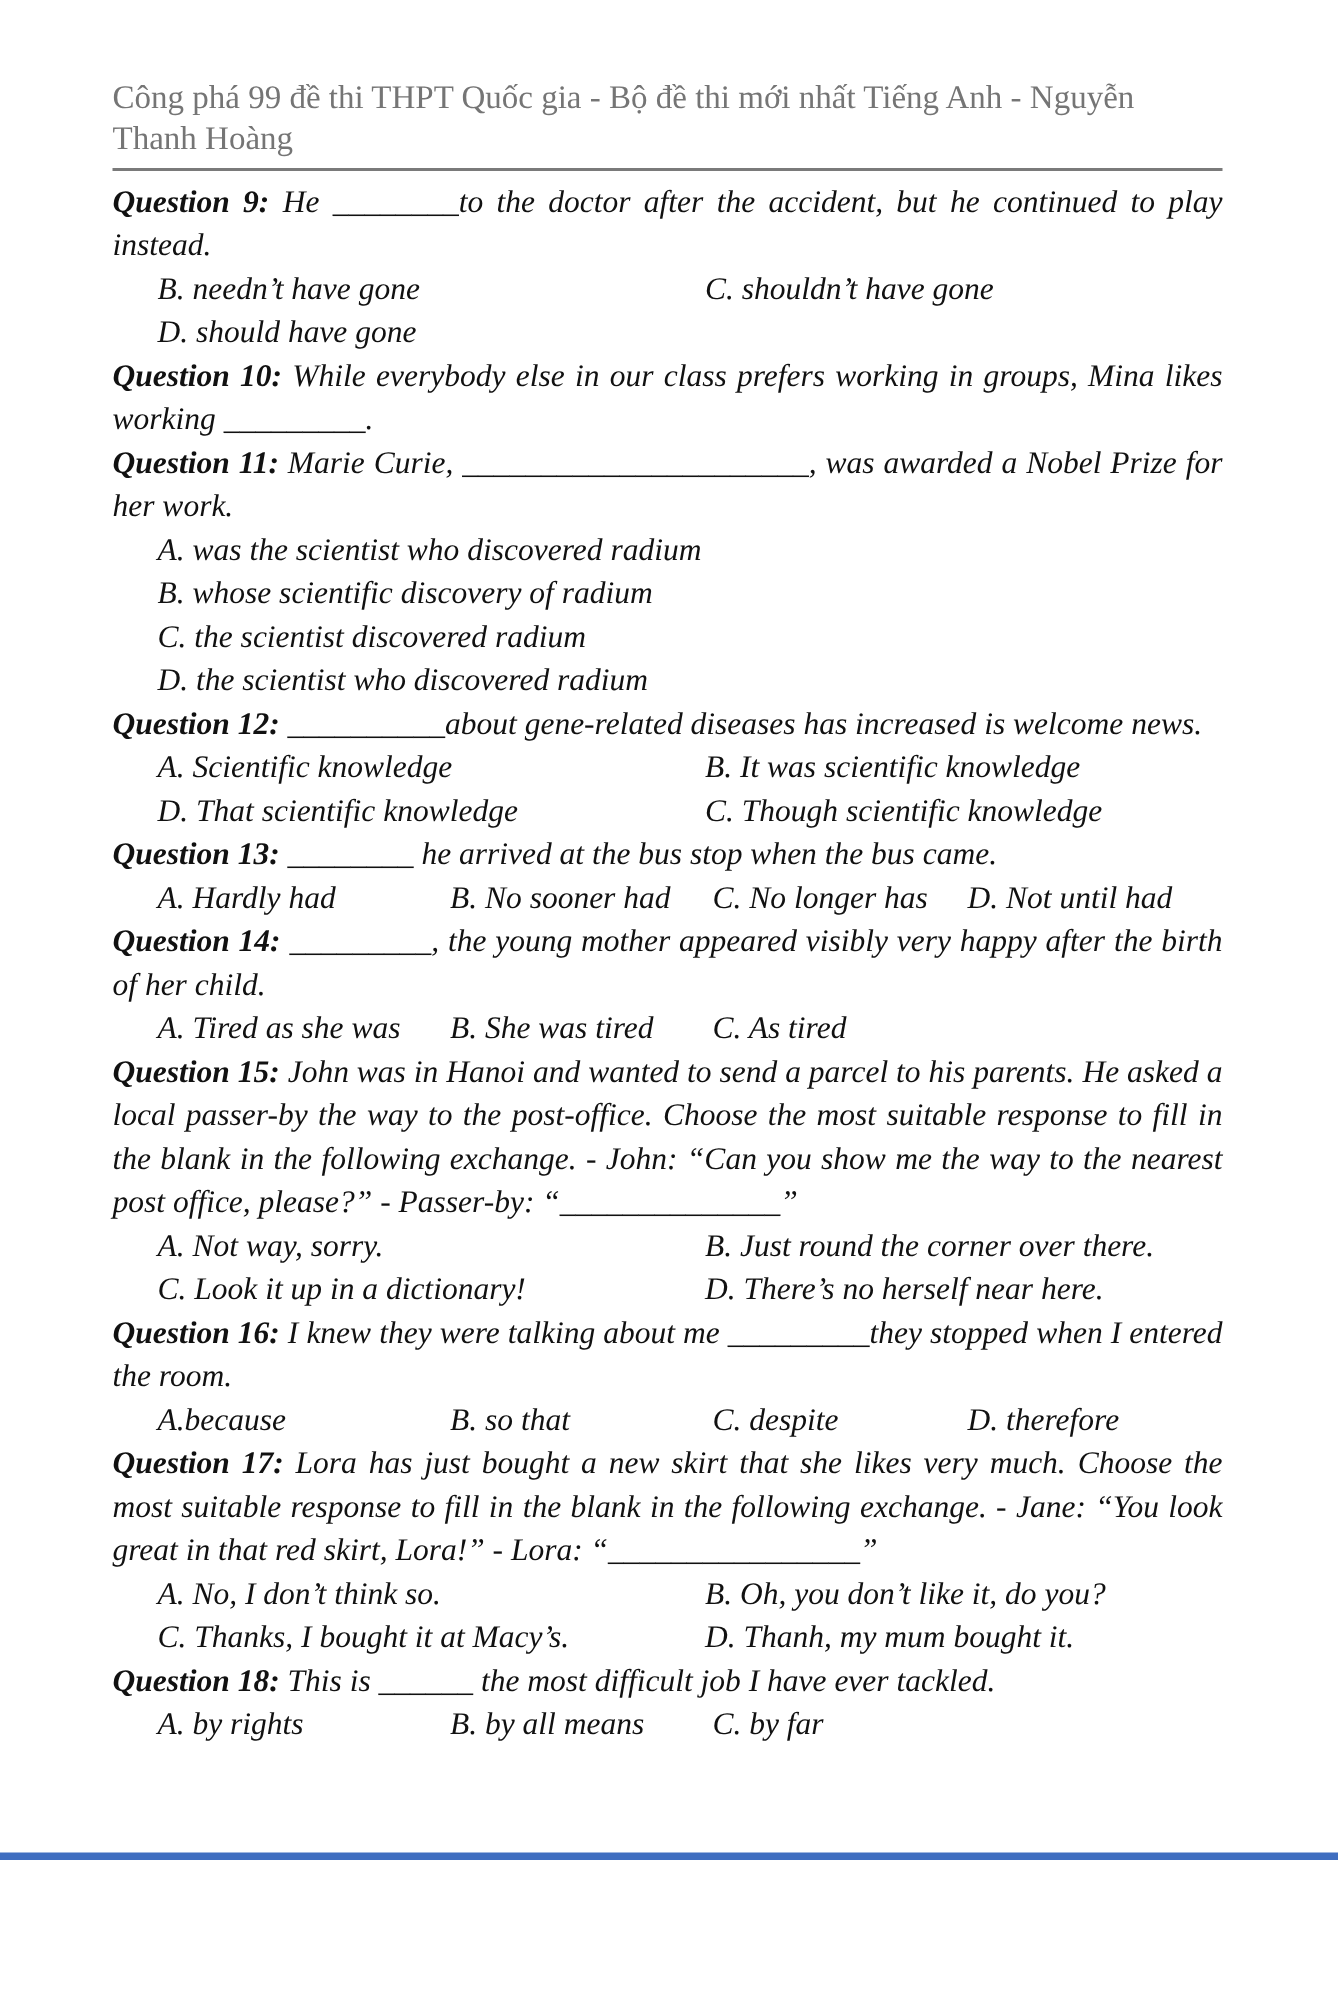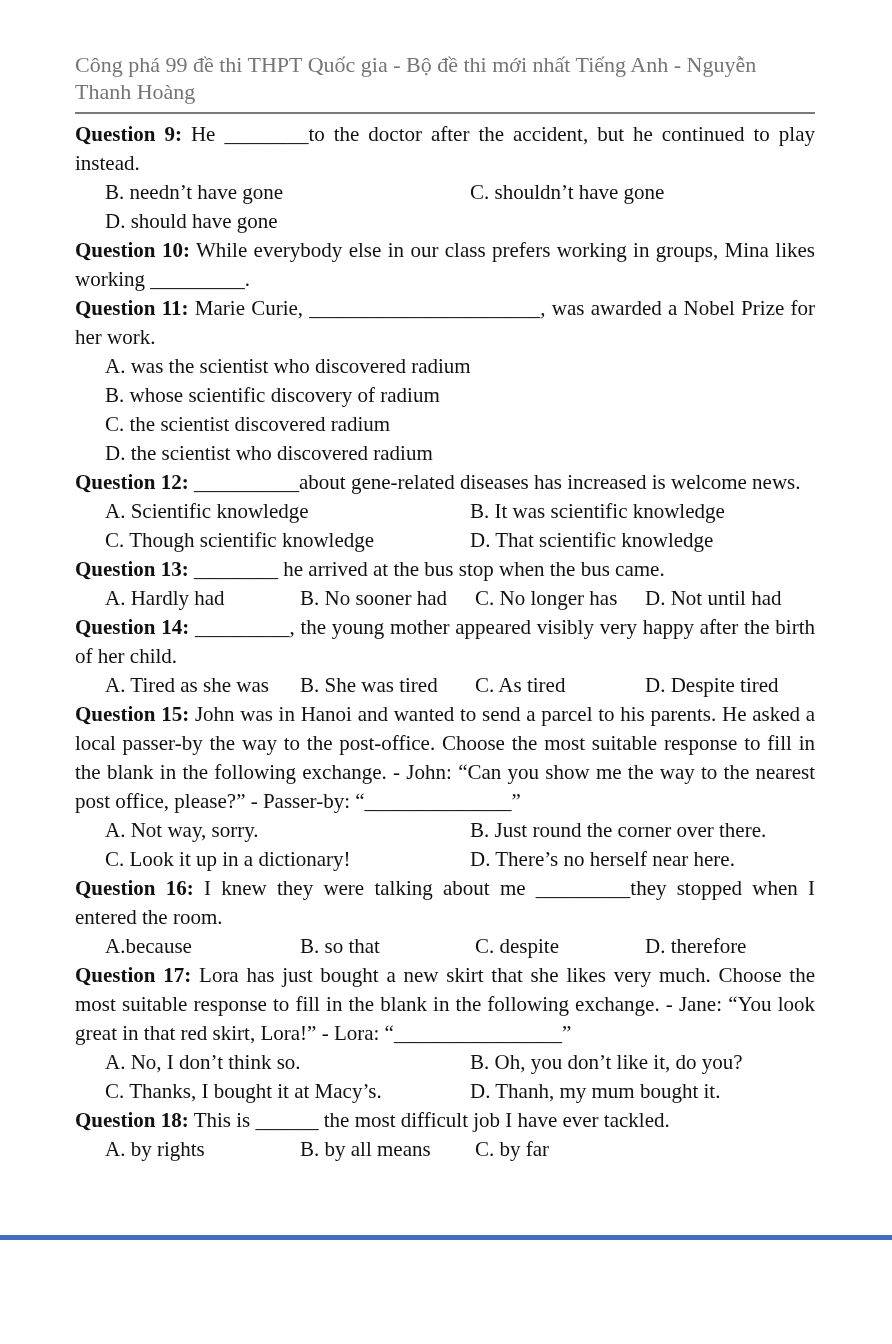--- a/index.html
+++ b/index.html
@@ -7,21 +7,21 @@
     position:relative; width:892px; height:1240px; background:#ffffff;
     font-family:"Liberation Serif", serif; font-size:21px; line-height:29px;
     color:#111111; overflow:hidden;
   }
   .content { padding:0 77px 0 75px; }
   .header-title {
     padding-top:51px; font-size:22px; line-height:27px;
     color:#757575;
   }
   .header-rule { border-bottom:2px solid #7a7a7a; margin-top:7px; margin-bottom:6px; }
-  .question { margin:0; }
+  .question { margin:0;font-style:italic; }
   .q-text { margin:0; text-align:justify; }
   .q-label { font-weight:bold; }
   .options { padding-left:30px; }
   .options.pairs { display:grid; grid-template-columns:365px auto; }
   .options.row4  { display:grid; grid-template-columns:195px 175px 170px auto; }
   .options.stack .opt { display:block; }
   .opt { white-space:nowrap; }
   .page-number {
     position:absolute; left:75px; top:1245px;
     color:#8a8a8a; font-size:22px; line-height:29px;
@@ -61,42 +61,41 @@
             <span class="opt">C. the scientist discovered radium</span>
             <span class="opt">D. the scientist who discovered radium</span>
           </div>
   </div>
 
   <div class="question">
     <p class="q-text"><b class="q-label">Question 12:</b><span class="q-body"> __________about gene-related diseases has increased is welcome news.</span></p>
     <div class="options pairs">
             <span class="opt">A. Scientific knowledge</span>
             <span class="opt">B. It was scientific knowledge</span>
+            <span class="opt">D. That scientific knowledge</span>
             <span class="opt">C. Though scientific knowledge</span>
-            <span class="opt">D. That scientific knowledge</span>
           </div>
   </div>
 
   <div class="question">
     <p class="q-text"><b class="q-label">Question 13:</b><span class="q-body"> ________ he arrived at the bus stop when the bus came.</span></p>
     <div class="options row4">
             <span class="opt">A. Hardly had</span>
             <span class="opt">B. No sooner had</span>
             <span class="opt">C. No longer has</span>
             <span class="opt">D. Not until had</span>
           </div>
   </div>
 
   <div class="question">
     <p class="q-text"><b class="q-label">Question 14:</b><span class="q-body"> _________, the young mother appeared visibly very happy after the birth of her child.</span></p>
     <div class="options row4">
             <span class="opt">A. Tired as she was</span>
             <span class="opt">B. She was tired</span>
             <span class="opt">C. As tired</span>
-            <span class="opt">D. Despite tired</span>
           </div>
   </div>
 
   <div class="question">
     <p class="q-text"><b class="q-label">Question 15:</b><span class="q-body"> John was in Hanoi and wanted to send a parcel to his parents. He asked a local passer-by the way to the post-office. Choose the most suitable response to fill in the blank in the following exchange. - John: “Can you show me the way to the nearest post office, please?” - Passer-by: “______________”</span></p>
     <div class="options pairs">
             <span class="opt">A. Not way, sorry.</span>
             <span class="opt">B. Just round the corner over there.</span>
             <span class="opt">C. Look it up in a dictionary!</span>
             <span class="opt">D. There’s no herself near here.</span>

